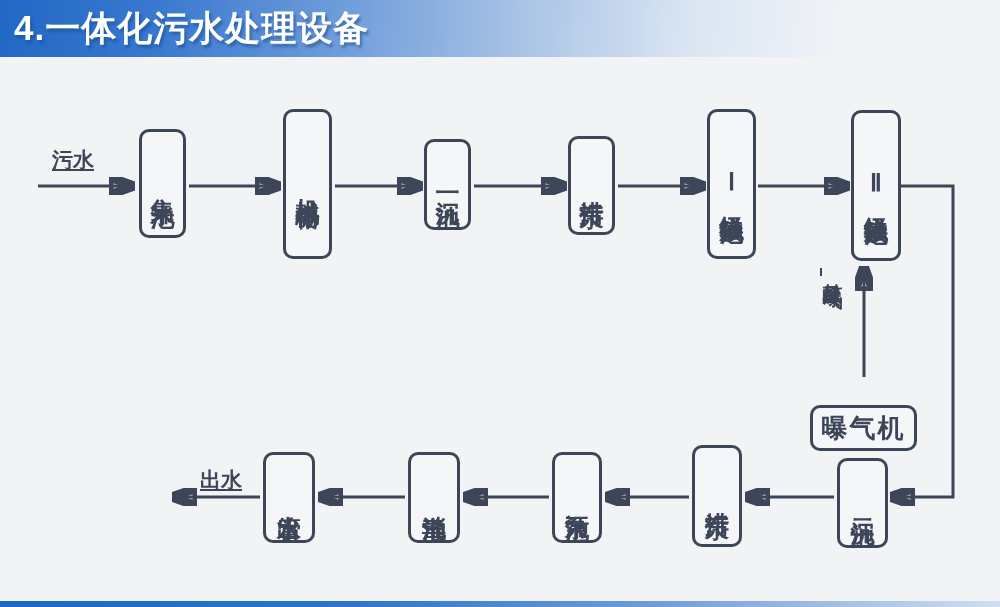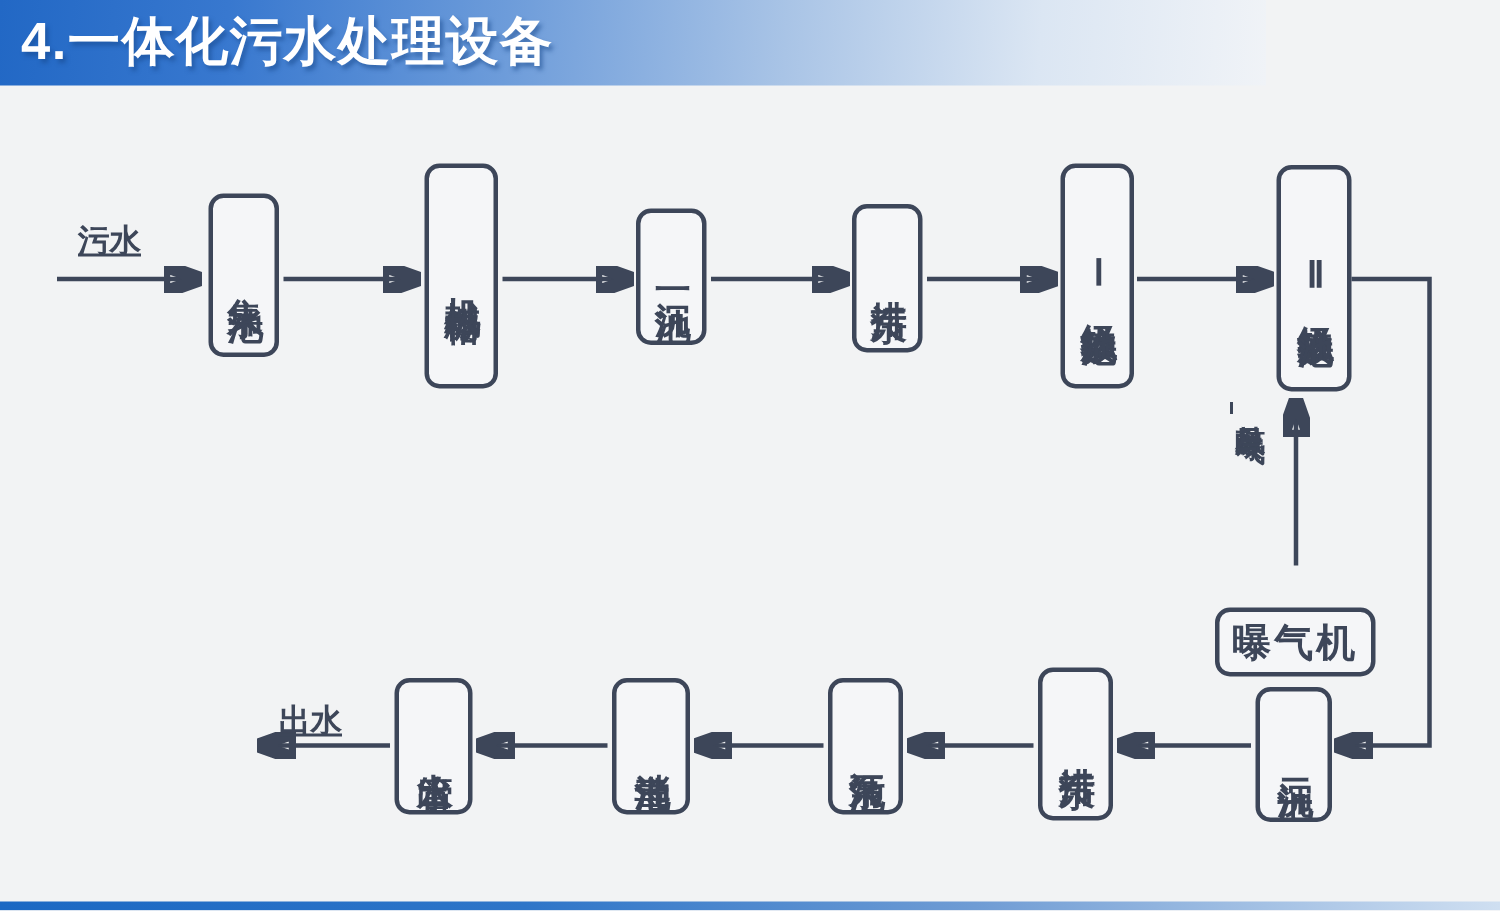--- a/index.html
+++ b/index.html
@@ -177,19 +177,19 @@
   <div class="box" style="left:408px; top:452px; width:52px; height:91px;">
     <span class="vtext" style="letter-spacing:1px;">消毒池</span>
   </div>
 
   <div class="box" style="left:263px; top:452px; width:52px; height:91px;">
     <span class="vtext" style="letter-spacing:1px;">出水管</span>
   </div>
 
   <div class="flow-label" style="left:46px; top:146px; width:54px;">污水</div>
 
-  <div class="flow-label" style="left:180px; top:466px; width:54px;">出水</div>
+  <div class="flow-label" style="left:194px; top:466px; width:54px;">出水</div>
 
   <div class="flow-label vertical" style="left:820px; top:268px; height:100px;">鼓风曝气</div>
 
   <div class="footer-bar"></div>
 
 </div>
 
 </body></html>

